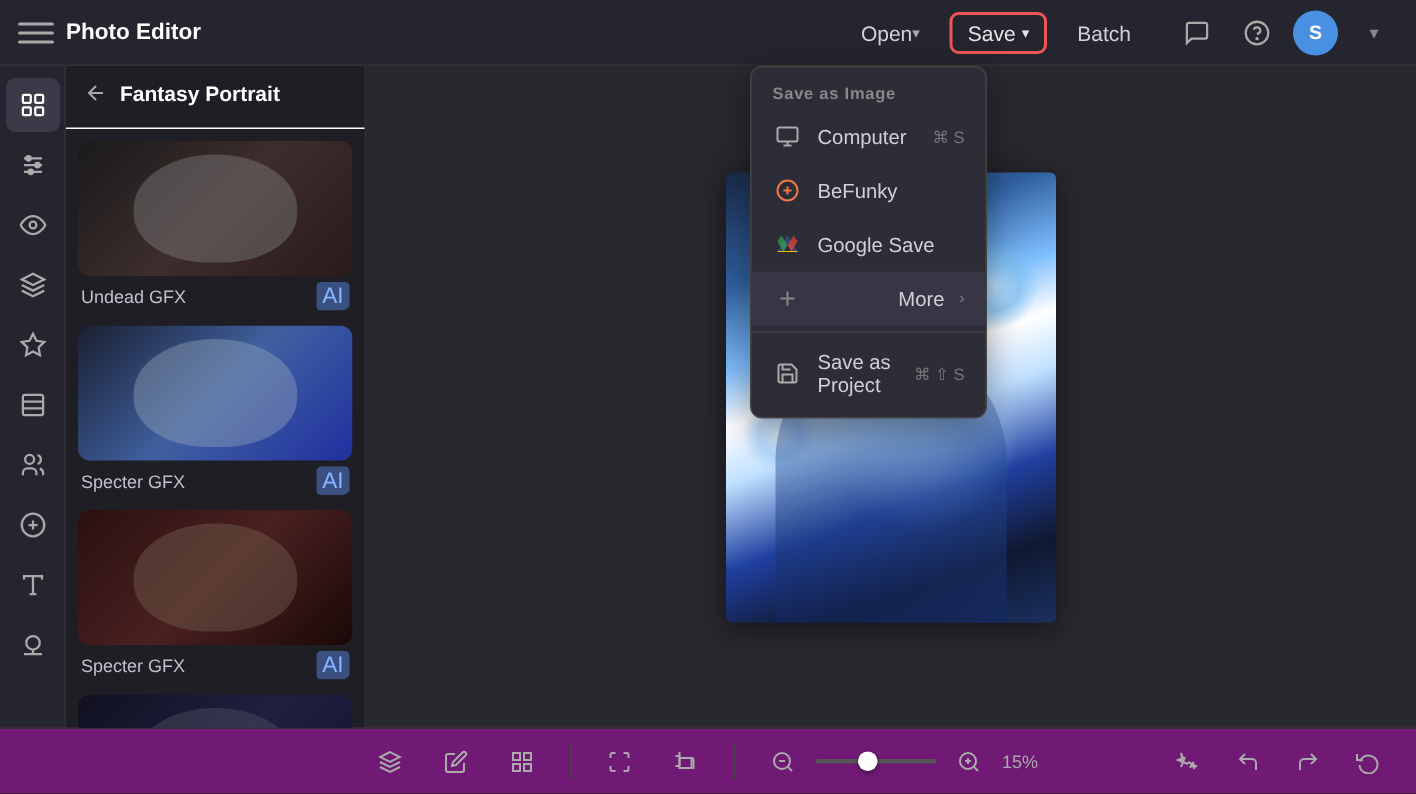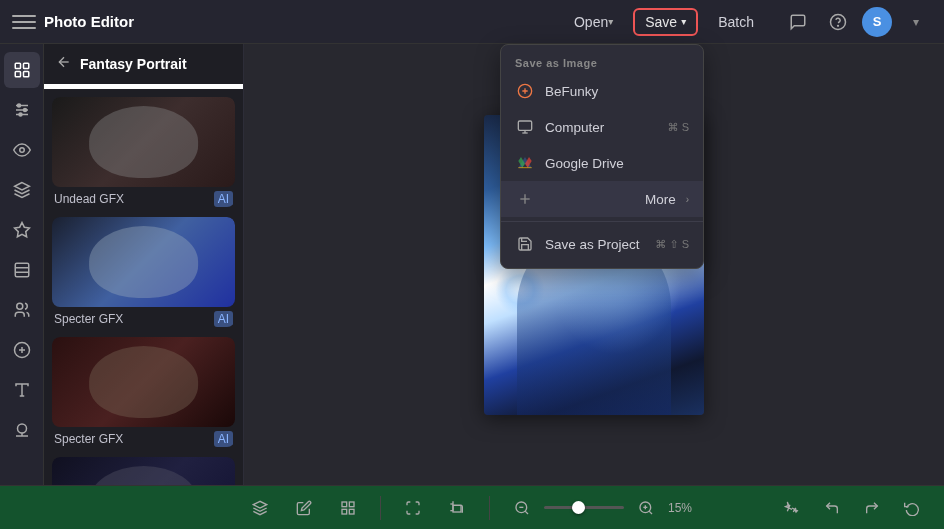--- a/index.html
+++ b/index.html
@@ -145,24 +145,24 @@
     .panel {
       width: 200px;
       background: #1e1e24;
       border-right: 1px solid #2d2d38;
       display: flex;
       flex-direction: column;
       flex-shrink: 0;
     }
     .panel-header {
       display: flex;
-      align-items: center;
+      align-items: flex-start;
       gap: 8px;
       padding: 10px 12px;
-      border-bottom: 5px solid #ffffff;
+      border-bottom: 1px solid #ffffff;
     }
     .panel-back {
       color: #aaa;
       cursor: pointer;
       font-size: 16px;
     }
     .panel-title {
       font-size: 14px;
       font-weight: 600;
       color: #fff;
@@ -189,21 +189,21 @@
     }
     .panel-item-label {
       font-size: 12px;
       color: #c0c0cc;
       padding: 4px 2px 0;
       display: flex;
       align-items: center;
       justify-content: space-between;
     }
     .ai-badge {
-      font-size: 12px;
+      font-size: 15px;
       background: #3a5080;
       color: #89b4ff;
       border-radius: 3px;
       padding: 1px 4px;
     }
 
     
     .thumb-undead {
       background: linear-gradient(135deg, #1a1a1a 0%, #3d2d2d 50%, #2a1a1a 100%);
     }
@@ -290,21 +290,21 @@
       width: 70%;
       height: 60%;
       background: linear-gradient(180deg, rgba(60,120,200,0.5) 0%, rgba(20,40,100,0.8) 100%);
       border-radius: 40% 40% 0 0;
       opacity: 0.7;
     }
 
     
     .bottom-toolbar {
       height: 44px;
-      background: #14532d;
+      background: #701a75;
       border-top: 1px solid #333;
       display: flex;
       align-items: center;
       justify-content: center;
       gap: 12px;
       flex-shrink: 0;
       padding: 0 16px;
       position: relative;
     }
     .bottom-tool {
@@ -350,21 +350,21 @@
       position: absolute;
       right: 16px;
       display: flex;
       align-items: center;
       gap: 8px;
     }
     .dropdown-menu {
       position: fixed;
       top: 44px;
       left: 500px;
-      width: 204px;
+      width: 158px;
       background: #2d2d38;
       border: 1px solid #444;
       border-radius: 8px;
       box-shadow: 0 8px 24px rgba(0,0,0,0.4);
       z-index: 101;
       padding: 6px 0;
     }
     .dropdown-section-title {
       font-size: 11px;
       color: #888;
@@ -596,51 +596,51 @@
       <div class="canvas-glow"></div>
       <div class="canvas-flower1"></div>
       <div class="canvas-flower2"></div>
       <div class="canvas-figure"></div>
     </div>
 
     <div class="dropdown-menu">
       <div class="dropdown-section-title">Save as Image</div>
 
       <div class="dropdown-item">
-        <div class="dropdown-item-icon icon-befunky">
-          <svg width="16" height="16" viewBox="0 0 24 24" fill="none" stroke="#e74" stroke-width="2">
-            <path d="M12 2C6.48 2 2 6.48 2 12s4.48 10 10 10 10-4.48 10-10S17.52 2 12 2z"></path>
-            <path d="M8 12h8M12 8v8" stroke="#e74"></path>
-          </svg>
-        </div>
-        <span class="dropdown-item-label">BeFunky</span>
-      </div>
-
-      <div class="dropdown-item">
         <div class="dropdown-item-icon icon-computer">
           <svg width="16" height="16" viewBox="0 0 24 24" fill="none" stroke="currentColor" stroke-width="2">
             <rect x="2" y="3" width="20" height="14" rx="2"></rect>
             <line x1="8" y1="21" x2="16" y2="21"></line>
             <line x1="12" y1="17" x2="12" y2="21"></line>
           </svg>
         </div>
         <span class="dropdown-item-label">Computer</span>
         <span class="dropdown-item-shortcut">⌘ S</span>
+      </div>
+
+      <div class="dropdown-item">
+        <div class="dropdown-item-icon icon-befunky">
+          <svg width="16" height="16" viewBox="0 0 24 24" fill="none" stroke="#e74" stroke-width="2">
+            <path d="M12 2C6.48 2 2 6.48 2 12s4.48 10 10 10 10-4.48 10-10S17.52 2 12 2z"></path>
+            <path d="M8 12h8M12 8v8" stroke="#e74"></path>
+          </svg>
+        </div>
+        <span class="dropdown-item-label">BeFunky</span>
       </div>
 
       <div class="dropdown-item">
         <div class="dropdown-item-icon">
           <svg width="16" height="16" viewBox="0 0 24 24" fill="none">
             <path d="M12 3L2 19h6l4-7 4 7h6z" fill="#4285f4" opacity="0.3"></path>
             <path d="M8 19L2 9l4-6 6 10z" fill="#34a853" opacity="0.7"></path>
             <path d="M16 19l6-10-4-6-6 10z" fill="#ea4335" opacity="0.7"></path>
             <path d="M2 19h20" stroke="#fbbc05" stroke-width="1"></path>
           </svg>
         </div>
-        <span class="dropdown-item-label">Google Drive</span>
+        <span class="dropdown-item-label">Google Save</span>
       </div>
 
 
       <div class="dropdown-item dropdown-more">
         <div class="dropdown-item-icon icon-more">
           <svg width="16" height="16" viewBox="0 0 24 24" fill="none" stroke="#888" stroke-width="2">
             <line x1="12" y1="5" x2="12" y2="19"></line>
             <line x1="5" y1="12" x2="19" y2="12"></line>
           </svg>
         </div>

